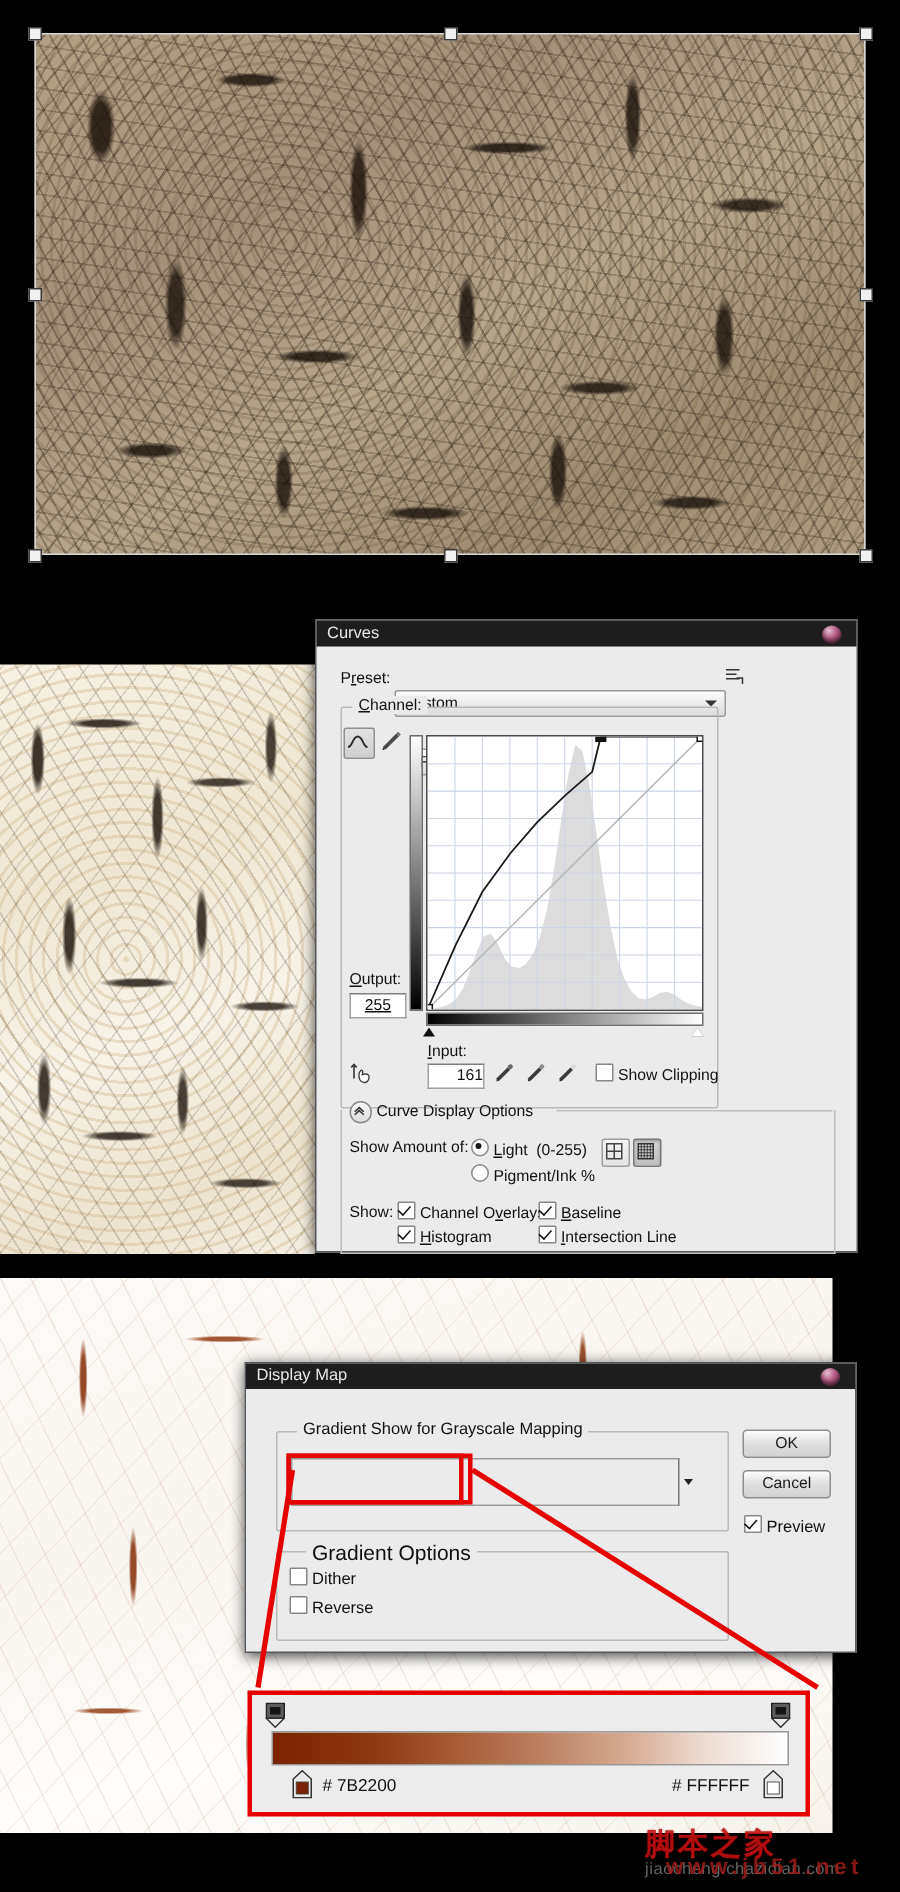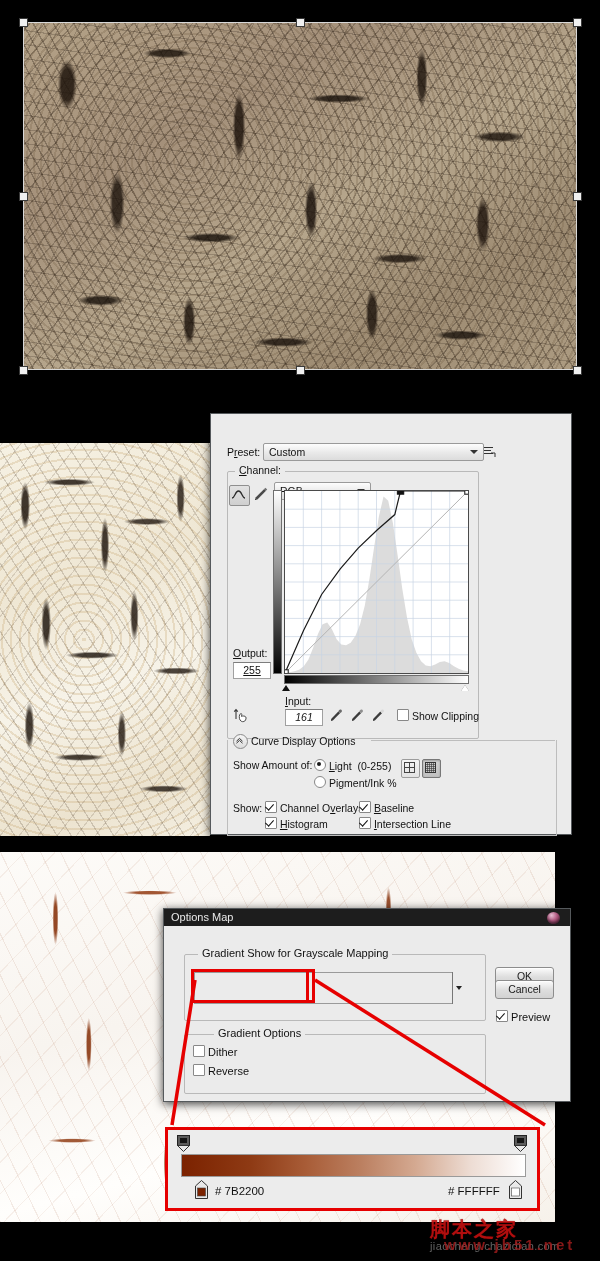--- a/index.html
+++ b/index.html
@@ -123,20 +123,24 @@
               radial-gradient(ellipse 50px 4px at 48% 90%, rgba(150,64,24,.85) 0 30%, transparent 56%),
               radial-gradient(ellipse 5px 40px at 64% 82%, rgba(138,56,18,.88) 0 32%, transparent 58%),
               radial-gradient(ellipse 44px 4px at 80% 92%, rgba(146,62,22,.82) 0 30%, transparent 56%),
               repeating-linear-gradient(64deg, rgba(150,70,30,.10) 0 1px, transparent 1px 18px),
               repeating-linear-gradient(-46deg, rgba(160,80,40,.08) 0 1px, transparent 1px 22px),
               linear-gradient(165deg,#fdfbf8 0%,#f8f4ef 40%,#fffefc 70%,#f6f1ea 100%);">
 </div>
 
 <div class="ps-dialog" style="left:210px;top:413px;width:360px;height:420px;">
 
+  <div class="ps-title">
+    <span>Curves</span>
+    <span class="ps-sphere"></span>
+  </div>
 
   <div class="abs lbl" style="left:16px;top:32px;">
     P<span class="u">r</span>eset:
   </div>
   <div class="ps-select" style="left:52px;top:29px;width:214px;height:16px;line-height:16px;padding-left:5px;">
     <span>Custom</span>
     <span class="arw"></span>
   </div>
   <div class="abs" style="left:272px;top:30px;width:13px;height:13px;">
     <svg width="13" height="13" viewBox="0 0 13 13">
@@ -219,21 +223,21 @@
   <div class="abs lbl" style="left:22px;top:233px;">
     <span class="u">O</span>utput:
   </div>
   <div class="ps-field" style="position:absolute;left:22px;top:248px;width:36px;height:15px;line-height:15px;text-align:center;text-decoration:underline;">
     <span>255</span>
   </div>
 
   <div class="abs lbl" style="left:74px;top:281px;">
     <span class="u">I</span>nput:
   </div>
-  <div class="ps-field" style="position:absolute;left:74px;top:295px;width:36px;height:15px;line-height:15px;text-align:center;font-style:italic;">
+  <div class="ps-field" style="position:absolute;left:74px;top:295px;width:36px;height:15px;line-height:15px;text-align:right;">
     <span>161</span>
   </div>
 
   <div class="abs" style="left:22px;top:293px;width:18px;height:18px;">
     <svg width="18" height="18" viewBox="0 0 18 18">
       <path d="M3 3 l0 9 M1.2 4.6 L3 2.6 L4.8 4.6" fill="none" stroke="#3a3a3a" stroke-width="1.1"></path>
       <path d="M7 13 c-1-2 -1-5 .4-6.2 c.8-.7 1.6 0 1.4 1 l-.3 1.6 c1.4-.6 3.6-.6 4.3 .6 c.6 1 .1 3-1 4 c-.8 .8-3.4 1.3-4.8 -1z" fill="#fff" stroke="#3a3a3a" stroke-width=".9"></path>
     </svg>
   </div>
 
@@ -321,47 +325,47 @@
   </div>
   <div class="abs lbl" style="left:148px;top:403px;">
     <span class="ck on"></span>
     <span><span class="u">I</span>ntersection Line</span>
   </div>
 
 </div>
 
 <div class="ps-dialog" style="left:163px;top:908px;width:406px;height:192px;">
   <div class="ps-title">
-    <span>Options Map</span>
+    <span>Display Map</span>
     <span class="ps-sphere"></span>
   </div>
 
   <div class="group" style="left:20px;top:45px;width:300px;height:65px;"></div>
   <div class="group-lg" style="left:34px;top:38px;font-size:11px;">Gradient Show for Grayscale Mapping</div>
 
   <div class="abs" style="left:30px;top:63px;width:267px;height:32px;border:1px solid #9a9a9a;box-sizing:border-box;
               background:linear-gradient(to right,#7B2200 0%,#8e3a14 22%,#a9apt 0%,#b4714f 50%,#dcc0b0 72%,#f4ecea 88%,#FFFFFF 100%);
               background:linear-gradient(to right,#7B2200 0%,#8e3a14 22%,#a55a34 38%,#b4apt 0%,#b97a5b 55%,#dcc2b3 74%,#f6efec 90%,#FFFFFF 100%);"></div>
   <div class="abs" style="left:288px;top:63px;width:13px;height:32px;background:#ebebeb;border-left:1px solid #777;">
     <span style="position:absolute;left:3px;top:14px;width:0;height:0;border-left:3.5px solid transparent;
                  border-right:3.5px solid transparent;border-top:4px solid #222;"></span>
   </div>
 
   <div class="group" style="left:20px;top:125px;width:300px;height:58px;"></div>
-  <div class="group-lg" style="left:50px;top:118px;font-size:11px;text-align:center;">Gradient Options</div>
+  <div class="group-lg" style="left:40px;top:118px;font-size:14px;text-align:center;">Gradient Options</div>
   <div class="abs lbl" style="left:29px;top:136px;font-size:11px;">
     <span class="ck"></span>
     <span>Dither</span>
   </div>
   <div class="abs lbl" style="left:29px;top:155px;font-size:11px;">
     <span class="ck"></span>
     <span>Reverse</span>
   </div>
 
-  <div class="ps-btn" style="position:absolute;left:331px;top:58px;width:57px;height:17px;line-height:17px;">OK</div>
+  <div class="ps-btn" style="position:absolute;left:331px;top:44px;width:57px;height:17px;line-height:17px;">OK</div>
   <div class="ps-btn" style="position:absolute;left:331px;top:71px;width:57px;height:17px;line-height:17px;">Cancel</div>
   <div class="abs lbl" style="left:332px;top:101px;font-size:11px;text-align:center;">
     <span class="ck on"></span>
     <span>Preview</span>
   </div>
 </div>
 
 <svg class="abs" style="left:0;top:960px;width:600px;height:190px;pointer-events:none;">
   <path d="M195 20 L172 165" stroke="#e60000" stroke-width="3.5" fill="none"></path>
   <path d="M315 20 L545 165" stroke="#e60000" stroke-width="3.5" fill="none"></path>

